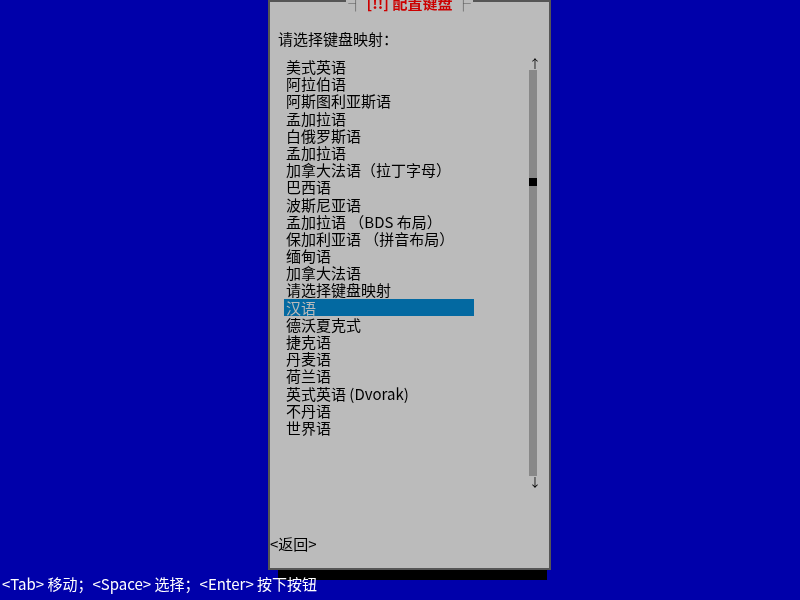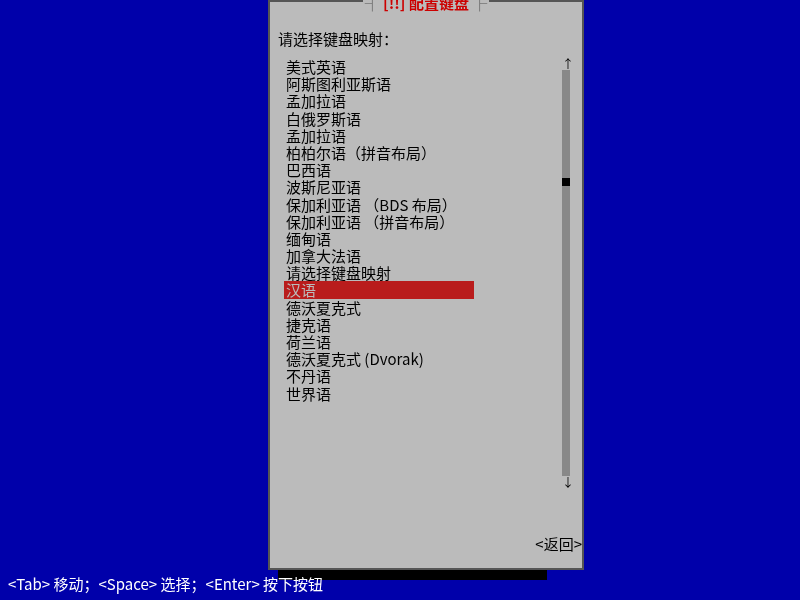--- a/index.html
+++ b/index.html
@@ -13,21 +13,21 @@
     }
     .dialog-shadow {
       position: absolute;
       left: 278px; top: 10px;
       width: 269px; height: 570px;
       background: #000;
     }
     .dialog {
       position: absolute;
       left: 268px; top: 0;
-      width: 316px; height: 570px;
+      width: 283px; height: 570px;
       background: #bbbbbb;
       border: 2px solid #555555;
     }
     .title-bar {
       position: absolute;
       top: -10px; left: 0; right: 0;
       text-align: center;
     }
     .title-inner {
       display: inline-block;
@@ -48,21 +48,21 @@
     }
     .item {
       color: #000;
       line-height: 17.2px;
       height: 17.2px;
       padding: 0 2px 0 2px;
       white-space: nowrap;
       cursor: default;
     }
     .item.selected {
-      background: #b91c1c;
+      background: #0369a1;
       color: #bbbbbb;
       width: 190px;
     }
     .scrollbar {
       position: absolute;
       top: 56px; right: 12px;
       width: 8px; height: 430px;
       display: flex; flex-direction: column;
     }
     .scroll-arrow {
@@ -77,62 +77,64 @@
     }
     .scroll-thumb {
       position: absolute;
       left: 0; right: 0;
       top: 108px; height: 8px;
       background: #000;
     }
     .back {
       position: absolute;
       bottom: 14px; left: 0; right: 0;
-      text-align: right;
+      text-align: left;
       color: #000;
     }
     .hints {
       position: absolute;
-      bottom: 6px; left: 8px;
+      bottom: 6px; left: 2px;
       color: #fff;
     }
   </style>
 </head>
 <body>
 
 <div class="dialog-shadow"></div>
 
 <div class="dialog">
   <div class="title-bar">
     <span class="title-inner">
       <span>┤ </span><span class="title-bang">[!!]</span><span class="title-bang"> 配置键盘</span><span> ├</span>
     </span>
   </div>
 
   <div class="prompt">请选择键盘映射：</div>
 
   <div class="list-area" id="list-area">
       <div class="item">美式英语</div>
+      <div class="item">阿拉伯语</div>
       <div class="item">阿斯图利亚斯语</div>
       <div class="item">孟加拉语</div>
       <div class="item">白俄罗斯语</div>
       <div class="item">孟加拉语</div>
-      <div class="item">柏柏尔语（拼音布局）</div>
+      <div class="item">加拿大法语（拉丁字母）</div>
       <div class="item">巴西语</div>
       <div class="item">波斯尼亚语</div>
-      <div class="item">保加利亚语 （BDS 布局）</div>
+      <div class="item">孟加拉语 （BDS 布局）</div>
       <div class="item">保加利亚语 （拼音布局）</div>
       <div class="item">缅甸语</div>
       <div class="item">加拿大法语</div>
       <div class="item">请选择键盘映射</div>
       <div class="item selected">汉语</div>
       <div class="item">德沃夏克式</div>
       <div class="item">捷克语</div>
+      <div class="item">丹麦语</div>
       <div class="item">荷兰语</div>
-      <div class="item">德沃夏克式 (Dvorak)</div>
+      <div class="item">英式英语 (Dvorak)</div>
       <div class="item">不丹语</div>
       <div class="item">世界语</div>
     </div>
 
   <div class="scrollbar">
     <div class="scroll-arrow">↑</div>
     <div class="scroll-track">
       <div class="scroll-thumb"></div>
     </div>
     <div class="scroll-arrow">↓</div>

